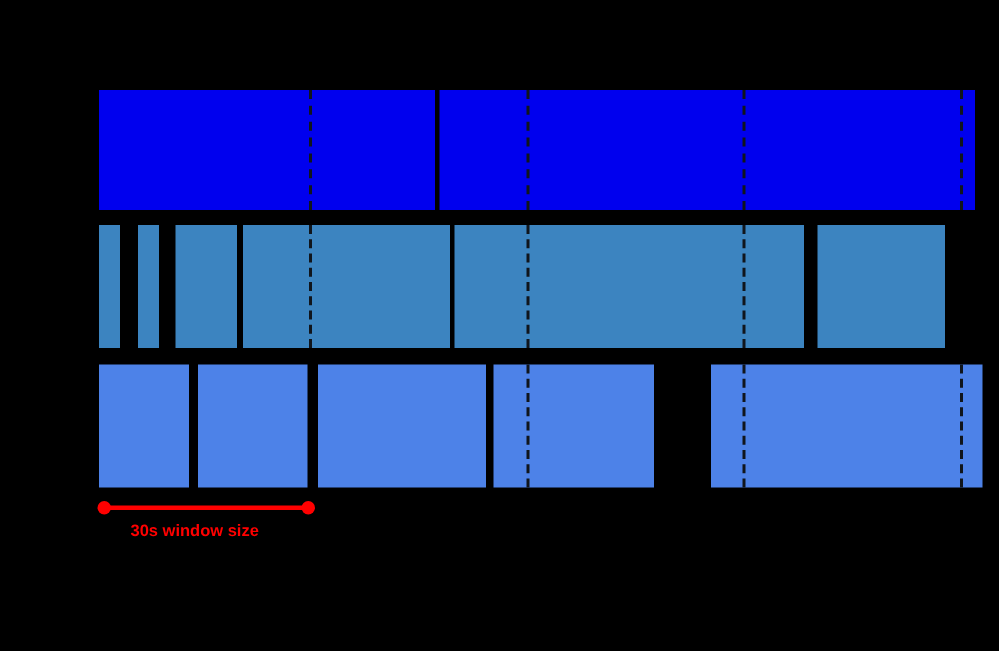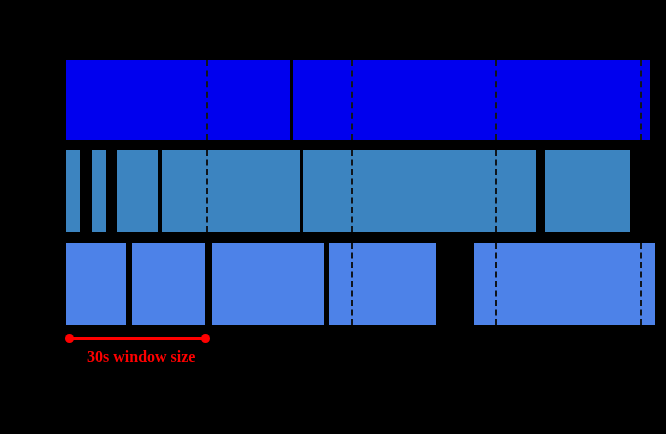--- a/index.html
+++ b/index.html
@@ -49,23 +49,23 @@
   .bracket-cap {
     position: absolute;
     width: 9px;
     height: 9px;
     border-radius: 50%;
     background: #ff0000;
   }
   .bracket-label {
     position: absolute;
     color: #ff0000;
-    font-size: 16px;
+    font-size: 11px;
     font-weight: bold;
-    font-family: Liberation Serif, serif;
+    font-family: Liberation Sans, sans-serif;
     white-space: nowrap;
     letter-spacing: 0px;
   }
 </style>
 </head>
 <body>
 
 <div id="chart-root">
 
   <div class="plot-area">

